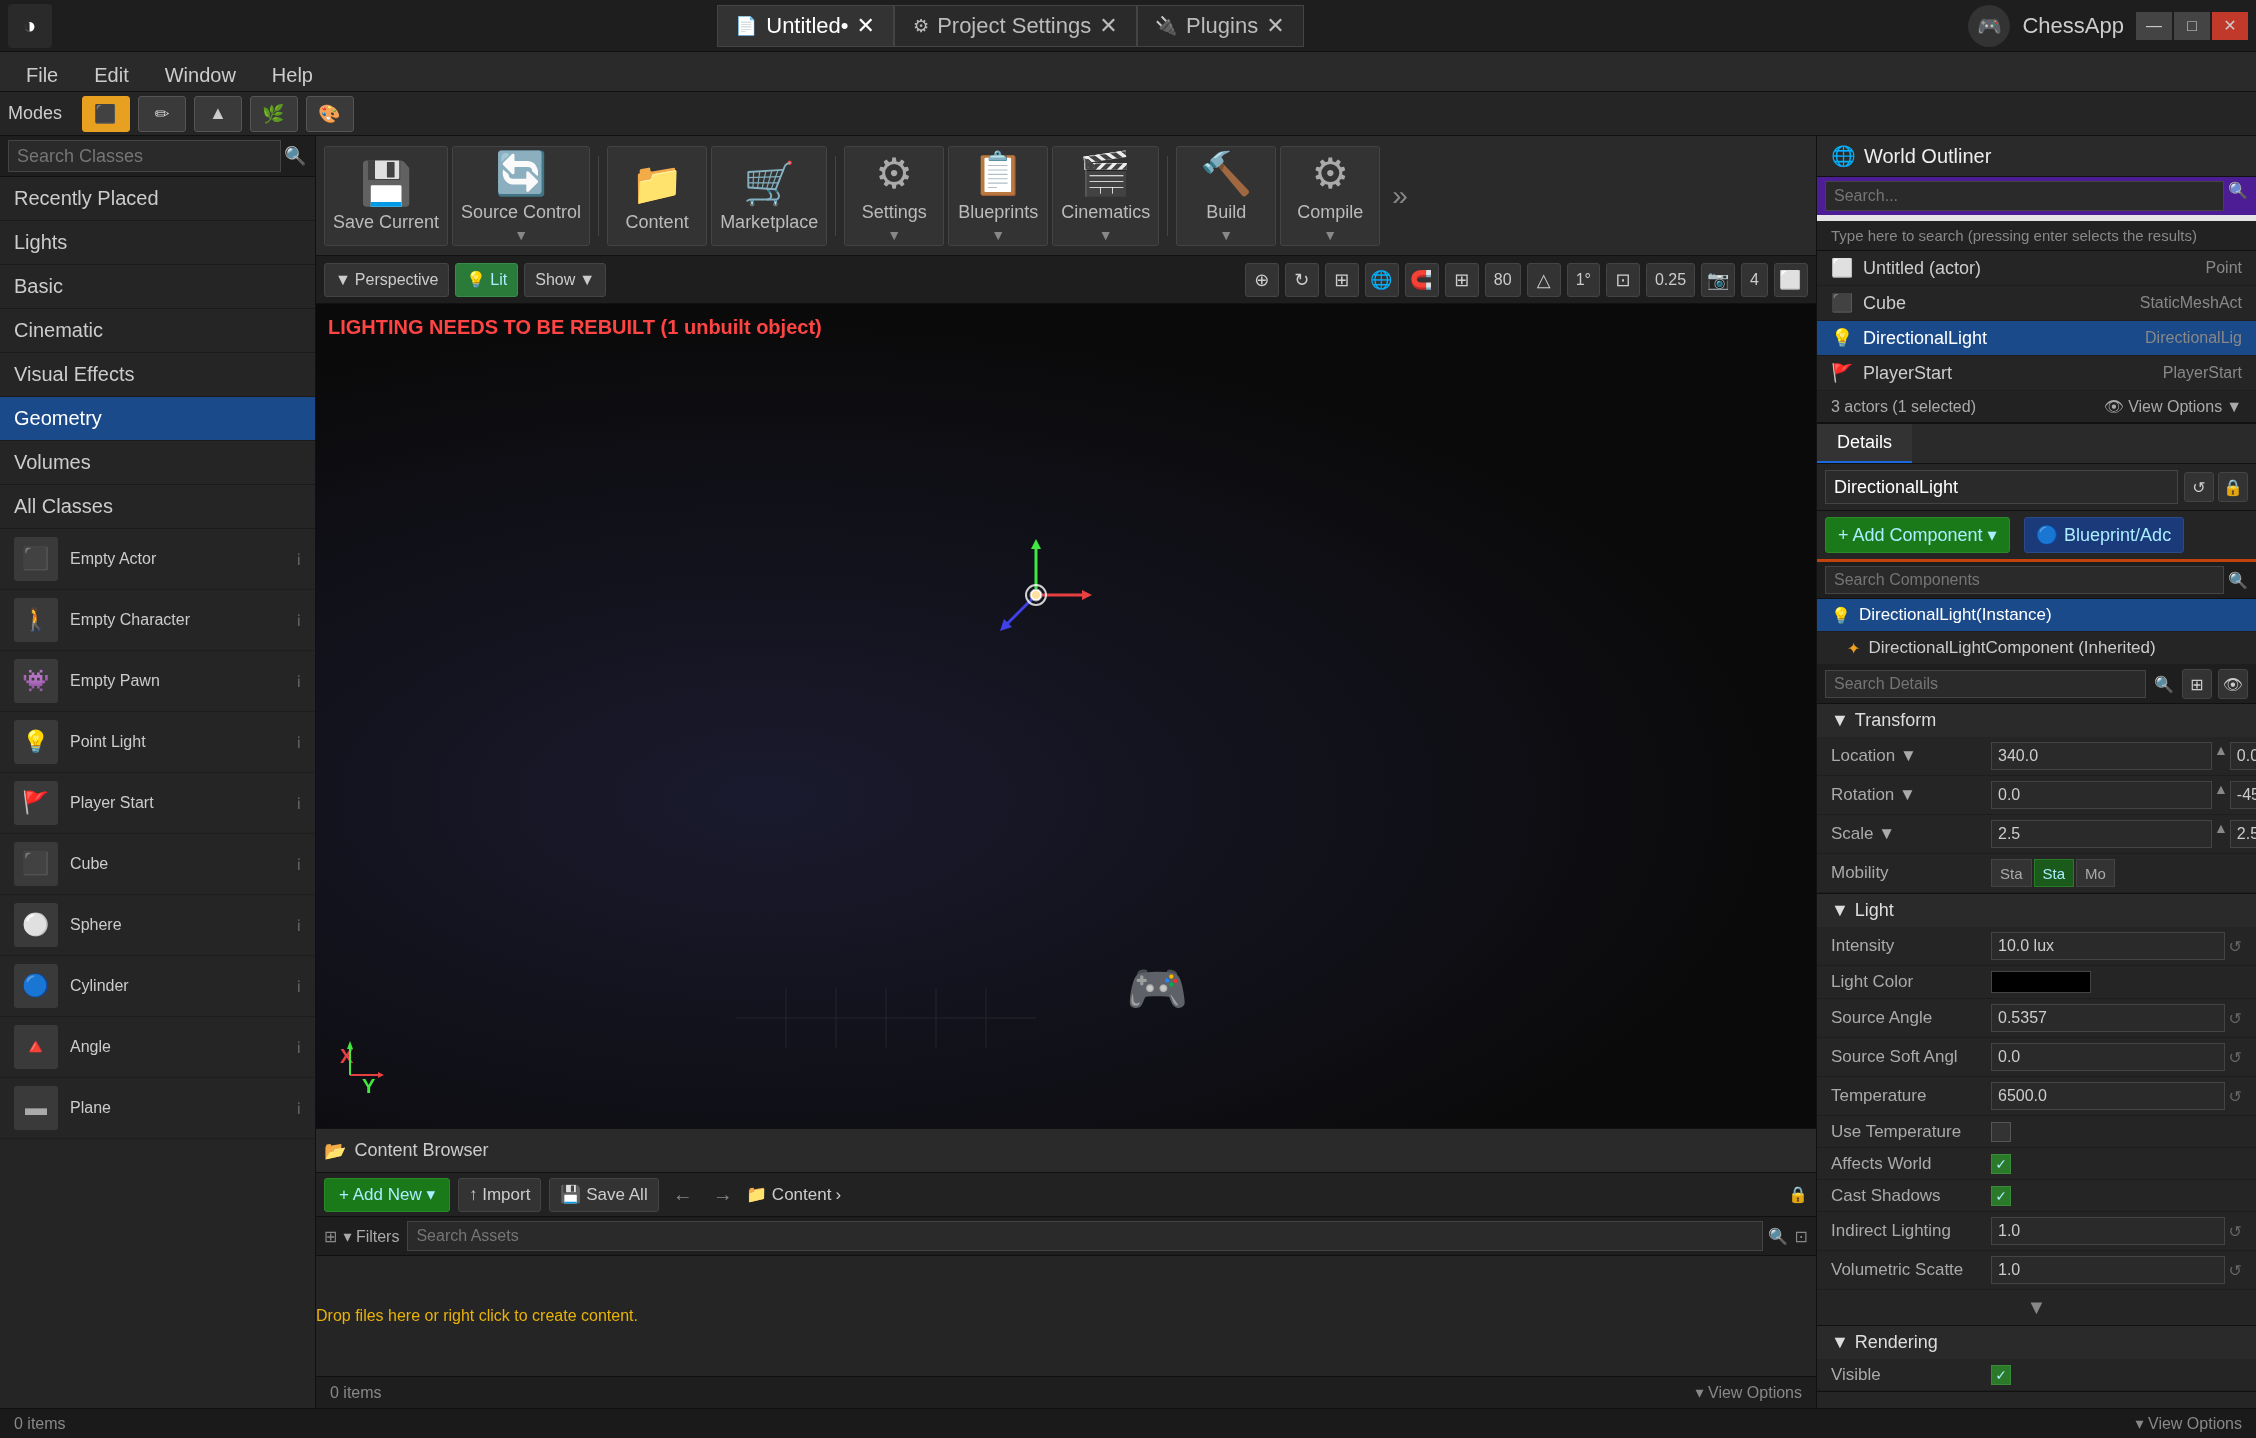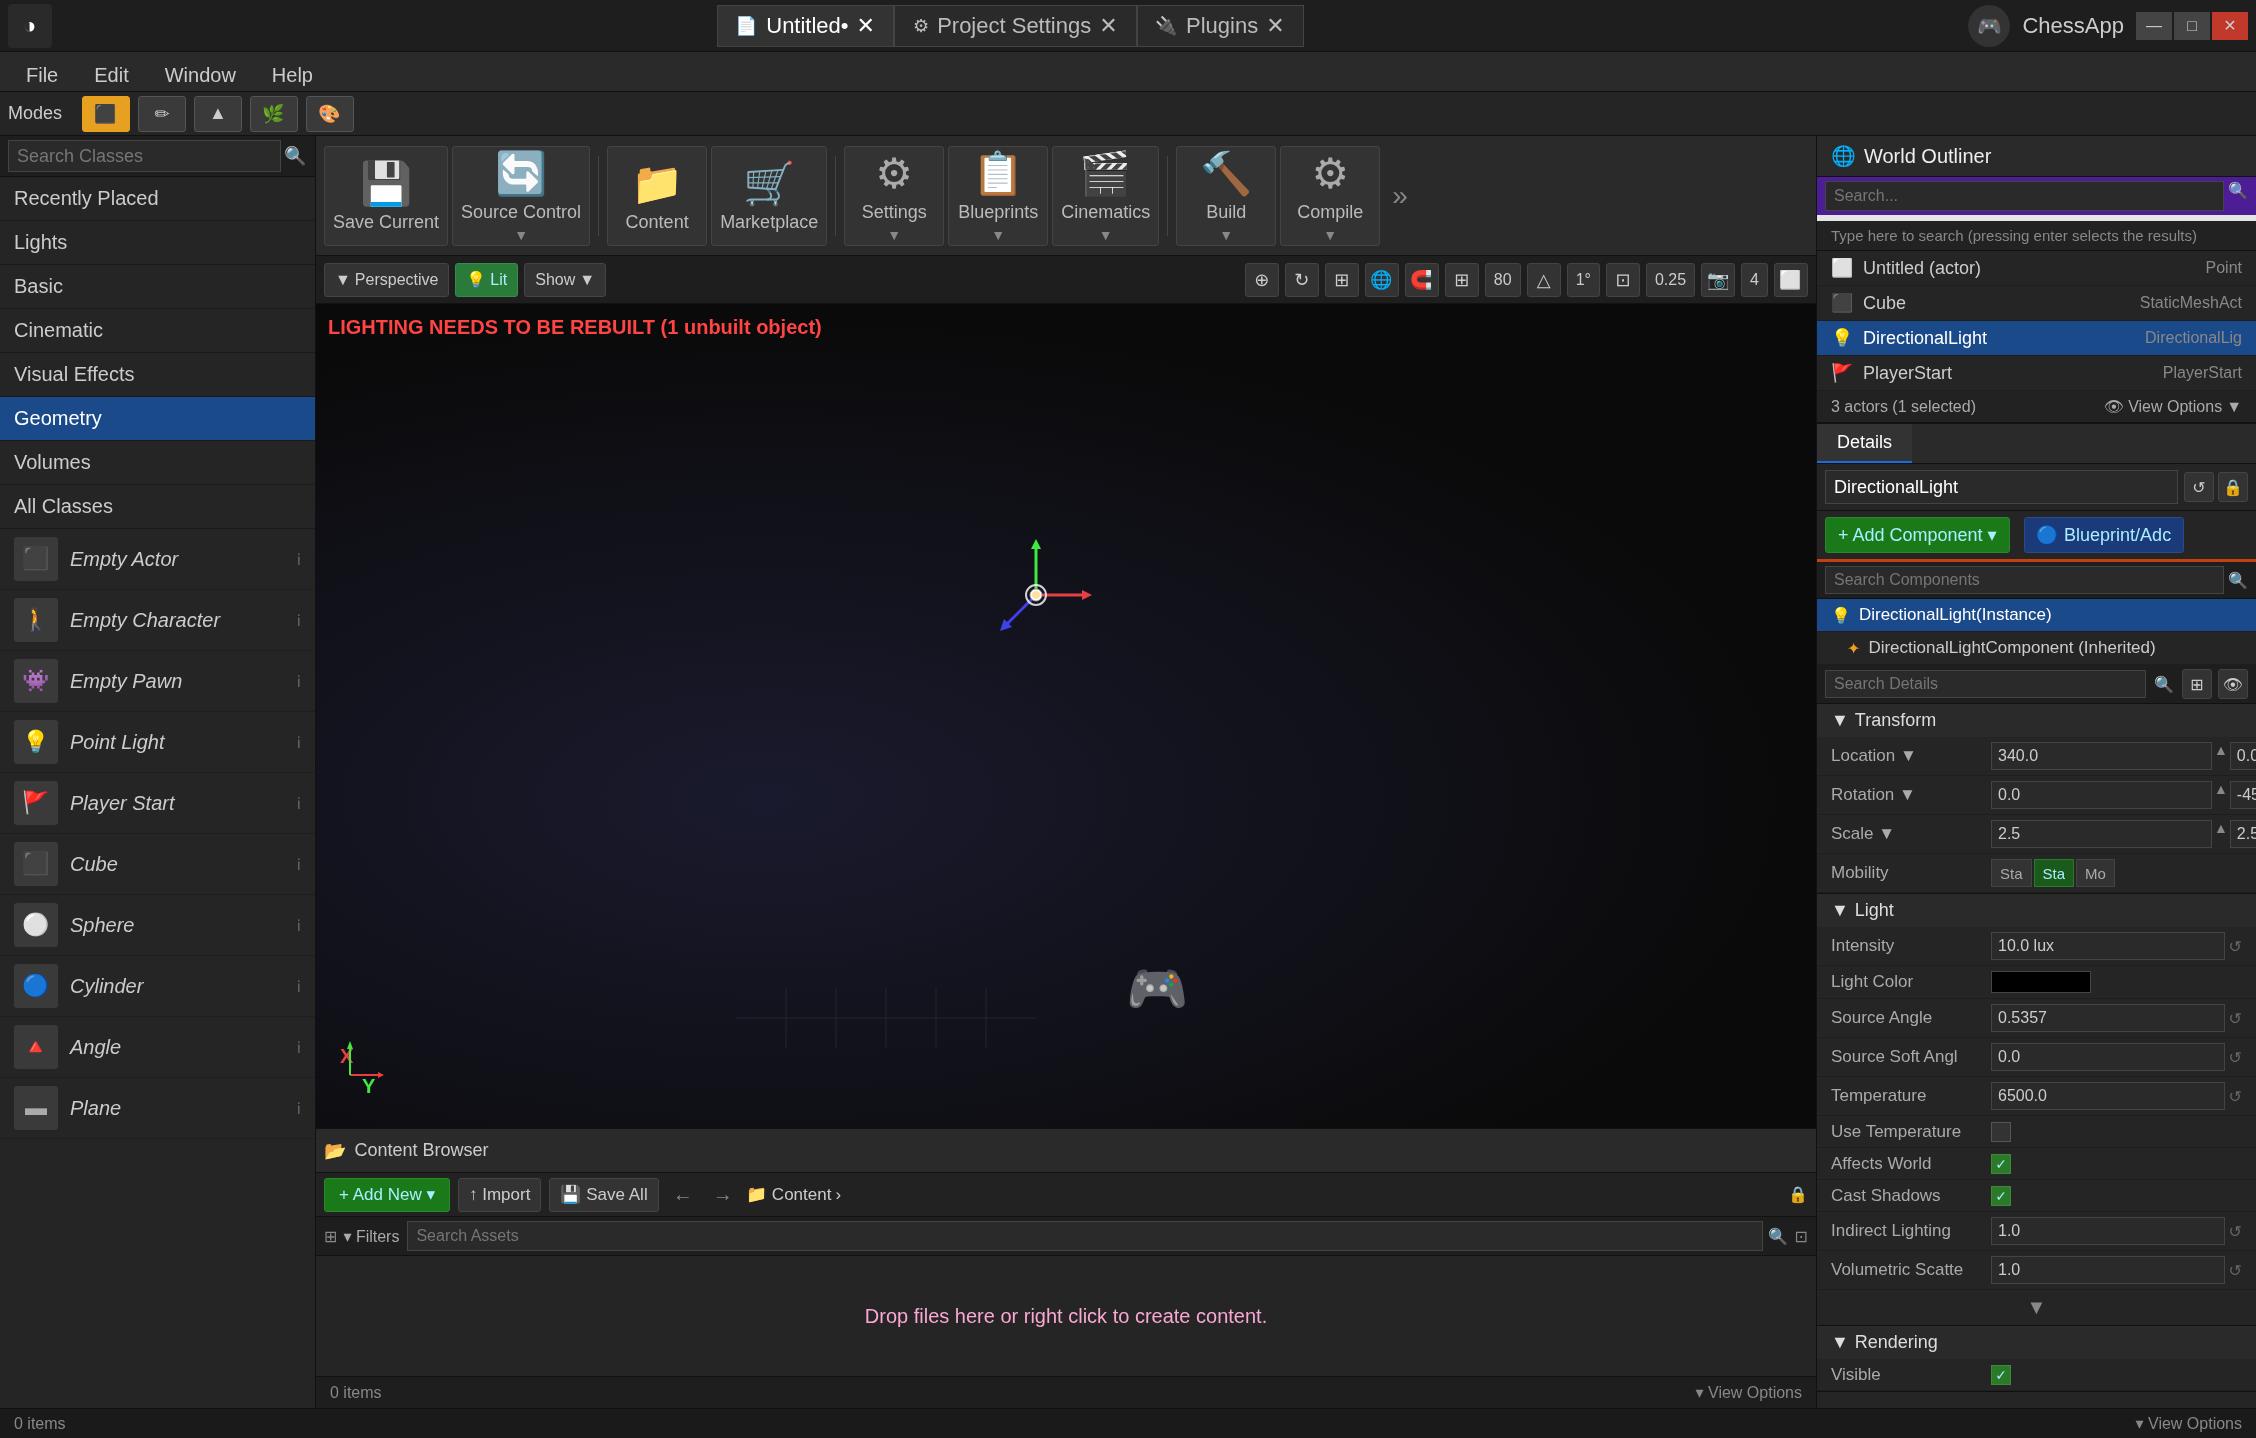--- a/index.html
+++ b/index.html
@@ -51,21 +51,21 @@
     #left-panel { width: 316px; background: #252525; border-right: 1px solid #111; display: flex; flex-direction: column; flex-shrink: 0; }
     #search-classes { display: flex; align-items: center; background: #1e1e1e; border-bottom: 1px solid #111; padding: 4px 8px; }
     #search-classes input { background: #2a2a2a; border: 1px solid #444; color: #ccc; padding: 4px 8px; font-size: 18px; flex: 1; height: 32px; }
     #search-classes-icon { font-size: 18px; color: #888; margin-left: 4px; }
     .category-list { display: flex; flex-direction: column; }
     .category-item { padding: 10px 14px; font-size: 20px; cursor: pointer; border-bottom: 1px solid #1a1a1a; }
     .category-item.active { background: #1a4a8a; color: #fff; }
     .actor-list { flex: 1; overflow-y: auto; }
     .actor-item { display: flex; align-items: center; padding: 8px 14px; border-bottom: 1px solid #1e1e1e; cursor: pointer; gap: 12px; }
     .actor-icon { width: 44px; height: 44px; background: #3a3a3a; border-radius: 3px; display: flex; align-items: center; justify-content: center; font-size: 22px; color: #aaa; flex-shrink: 0; }
-    .actor-name { font-size: 20px; color: #ccc; flex: 1; font-style: italic; }
+    .actor-name { font-size: 16px; color: #ccc; flex: 1; }
     .actor-info { font-size: 16px; color: #666; }
 
     
     #center { flex: 1; display: flex; flex-direction: column; min-width: 0; }
     #toolbar { background: #2a2a2a; height: 120px; display: flex; align-items: center; padding: 0 8px; gap: 4px; border-bottom: 1px solid #111; flex-shrink: 0; }
     .tool-btn { display: flex; flex-direction: column; align-items: center; justify-content: center; min-width: 100px; height: 100px; background: #333; border: 1px solid #444; border-radius: 3px; cursor: pointer; gap: 4px; padding: 0 8px; }
     .tool-btn-icon { font-size: 42px; color: #aaa; }
     .tool-btn-label { font-size: 18px; color: #bbb; white-space: nowrap; }
     .tool-btn-arrow { font-size: 14px; color: #888; }
     .tool-separator { width: 1px; height: 80px; background: #444; margin: 0 4px; }
@@ -145,21 +145,21 @@
     #bottom-panel { height: 280px; background: #252525; border-top: 1px solid #111; display: flex; flex-direction: column; }
     #cb-header { display: flex; align-items: center; background: #2a2a2a; height: 44px; padding: 0 8px; gap: 8px; border-bottom: 1px solid #111; }
     #cb-title { font-size: 18px; color: #ccc; display: flex; align-items: center; gap: 6px; flex: 1; }
     #cb-toolbar { display: flex; align-items: center; background: #222; height: 44px; padding: 0 8px; gap: 8px; border-bottom: 1px solid #111; }
     .cb-btn { background: #1a7a1a; border: 1px solid #2a8a2a; border-radius: 3px; color: #aef; font-size: 17px; padding: 4px 14px; cursor: pointer; display: flex; align-items: center; gap: 4px; height: 34px; }
     .cb-btn-plain { background: #333; border: 1px solid #444; border-radius: 3px; color: #ccc; font-size: 17px; padding: 4px 10px; cursor: pointer; display: flex; align-items: center; gap: 4px; height: 34px; }
     .cb-nav-btn { background: none; border: none; color: #888; font-size: 20px; cursor: pointer; padding: 2px 6px; }
     #cb-path { display: flex; align-items: center; gap: 4px; font-size: 17px; color: #ccc; }
     #cb-search { display: flex; align-items: center; background: #1e1e1e; padding: 4px 8px; border-bottom: 1px solid #111; flex-shrink: 0; }
     #cb-search input { background: #2a2a2a; border: 1px solid #444; color: #ccc; padding: 4px 8px; font-size: 16px; flex: 1; height: 30px; }
-    #cb-content { flex: 1; display: flex; align-items: center; justify-content: center; color: #f9a8d4; font-size: 20px; }
+    #cb-content { flex: 1; display: flex; align-items: center; justify-content: flex-start; color: #eab308; font-size: 16px; }
     #cb-footer { display: flex; align-items: center; justify-content: space-between; padding: 4px 14px; background: #1e1e1e; border-top: 1px solid #111; font-size: 16px; color: #888; height: 32px; }
 
     
     ::-webkit-scrollbar { width: 8px; }
     ::-webkit-scrollbar-track { background: #1a1a1a; }
     ::-webkit-scrollbar-thumb { background: #444; border-radius: 4px; }
 
     #right-panel-inner { display: flex; flex-direction: column; height: 100%; overflow: hidden; }
   </style>
 </head>

